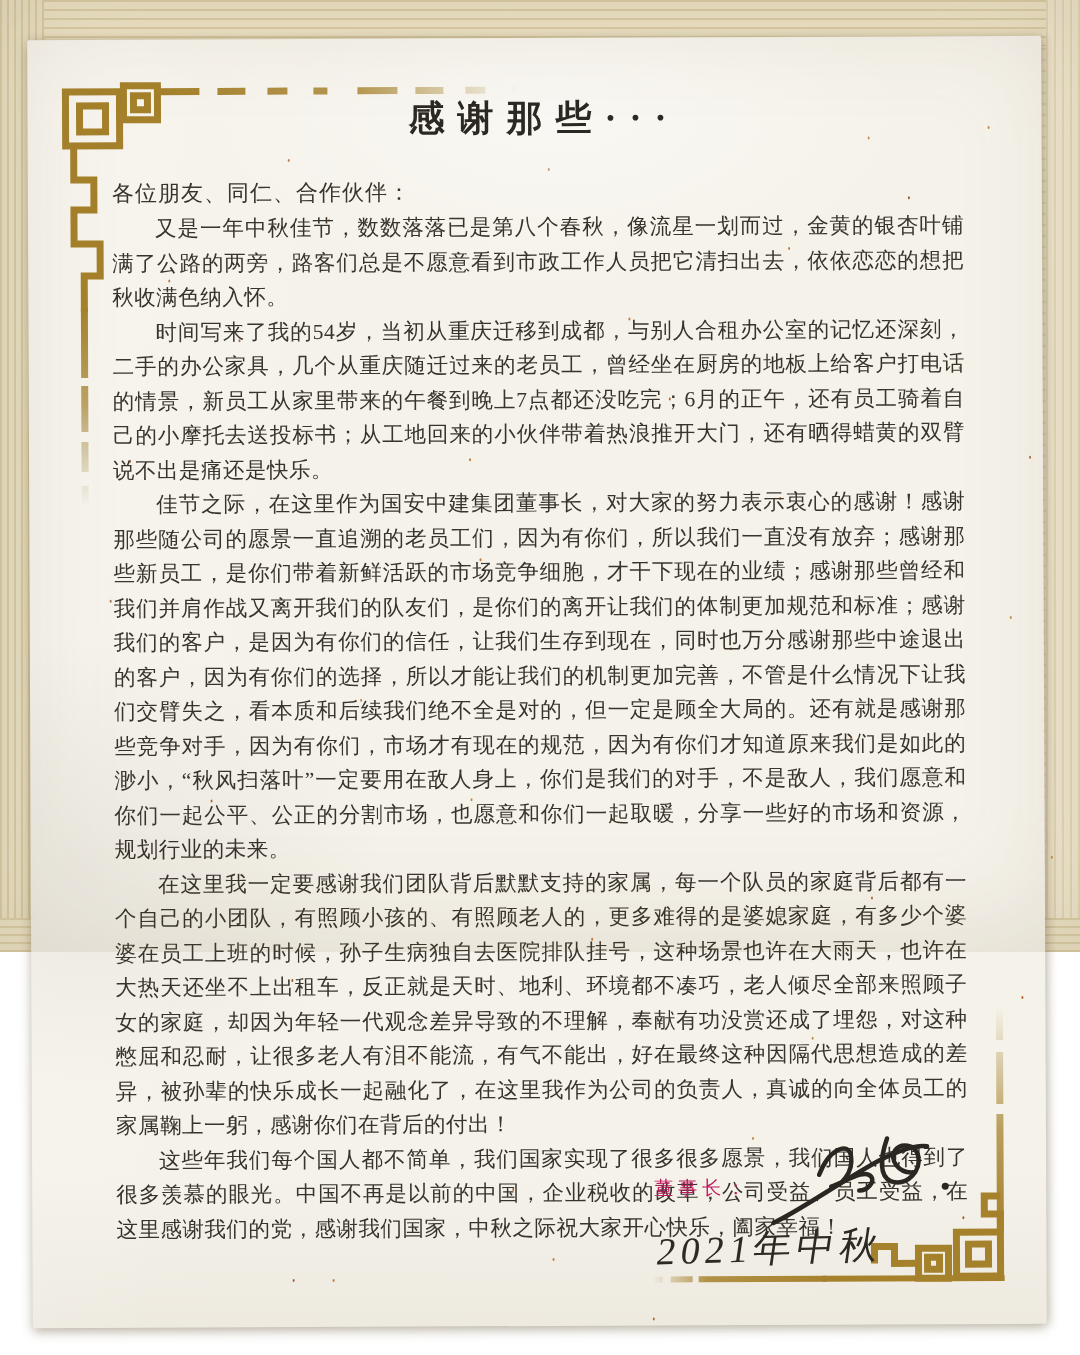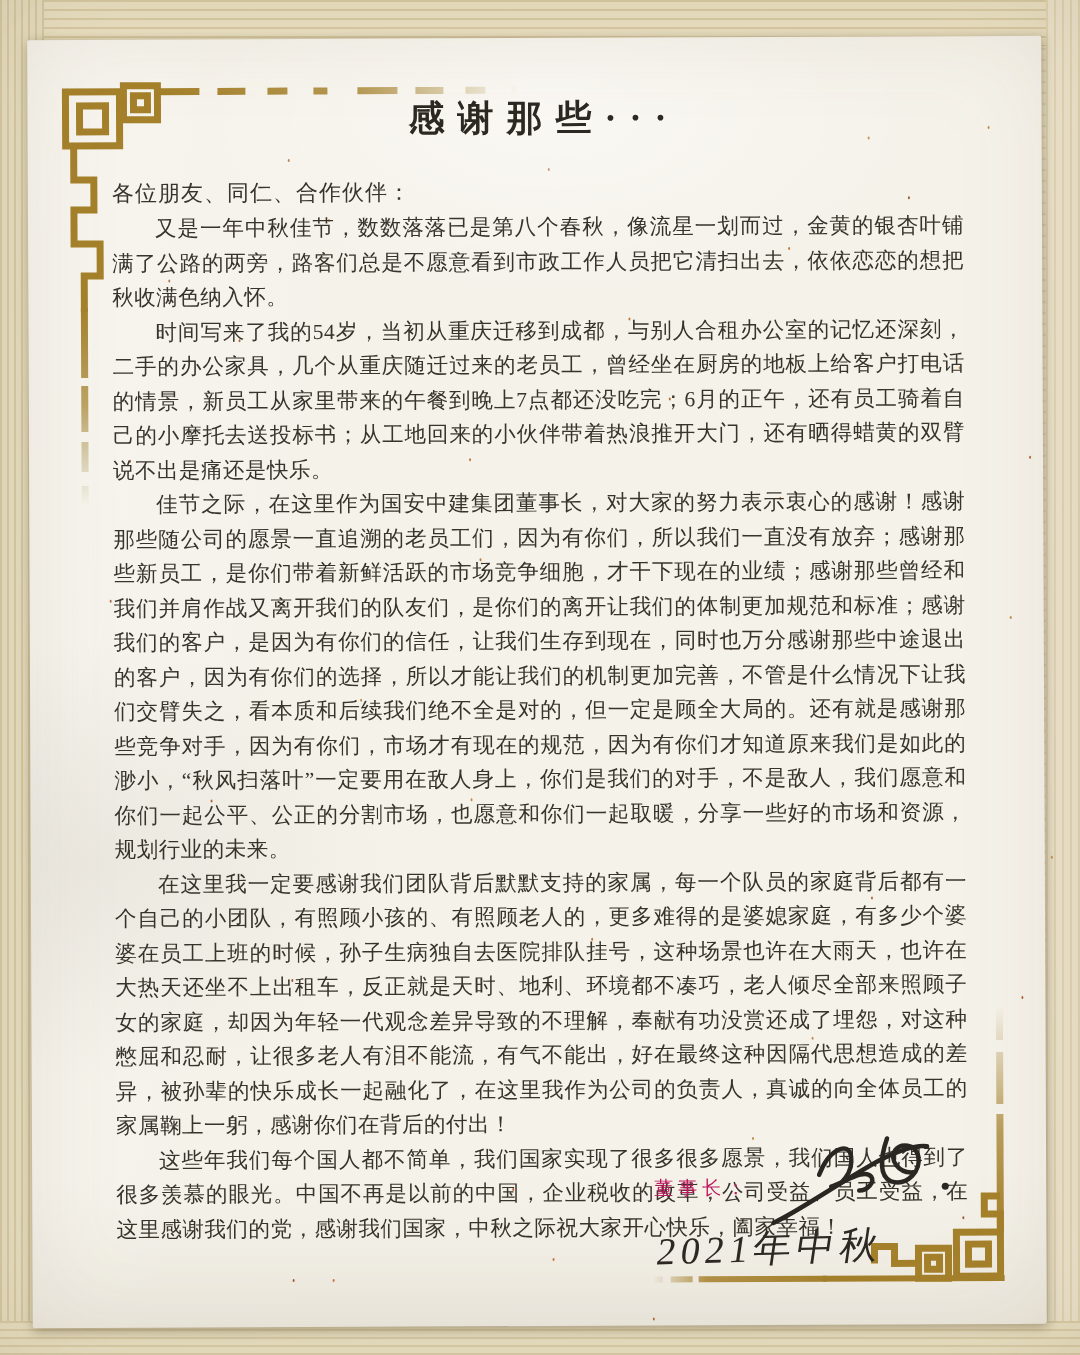--- a/index.html
+++ b/index.html
@@ -4,21 +4,21 @@
 <style>
   * { box-sizing: border-box; }
   html, body { margin: 0; padding: 0; }
   body {
     width: 1080px; height: 1355px; overflow: hidden;
     font-family: "Liberation Serif", "DejaVu Serif", serif;
   }
 
   
   .photo {
-    position: relative; width: 1080px; height: 1355px;
+    position: relative; width: 1080px; height: 952px;
     background-color: #ebe2c9;
     background-image: repeating-linear-gradient(
       179deg,
       rgba(203,187,143,0.30) 0px, rgba(203,187,143,0.30) 2px,
       rgba(246,240,220,0.28) 3px, rgba(246,240,220,0) 11px);
   }
   .wood-top {
     position: absolute; left: 0; top: 0; right: 0; height: 46px;
     background-color: #e8ddbc;
     background-image: repeating-linear-gradient(

